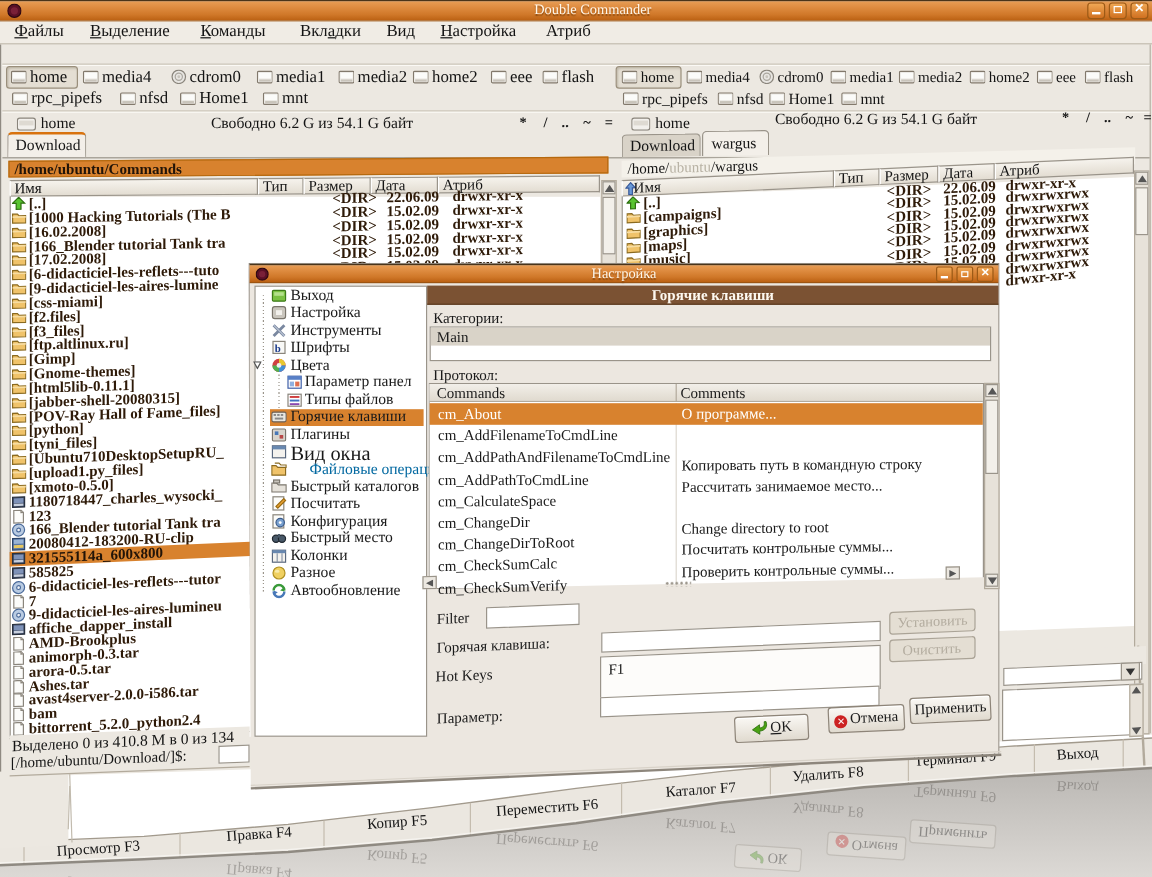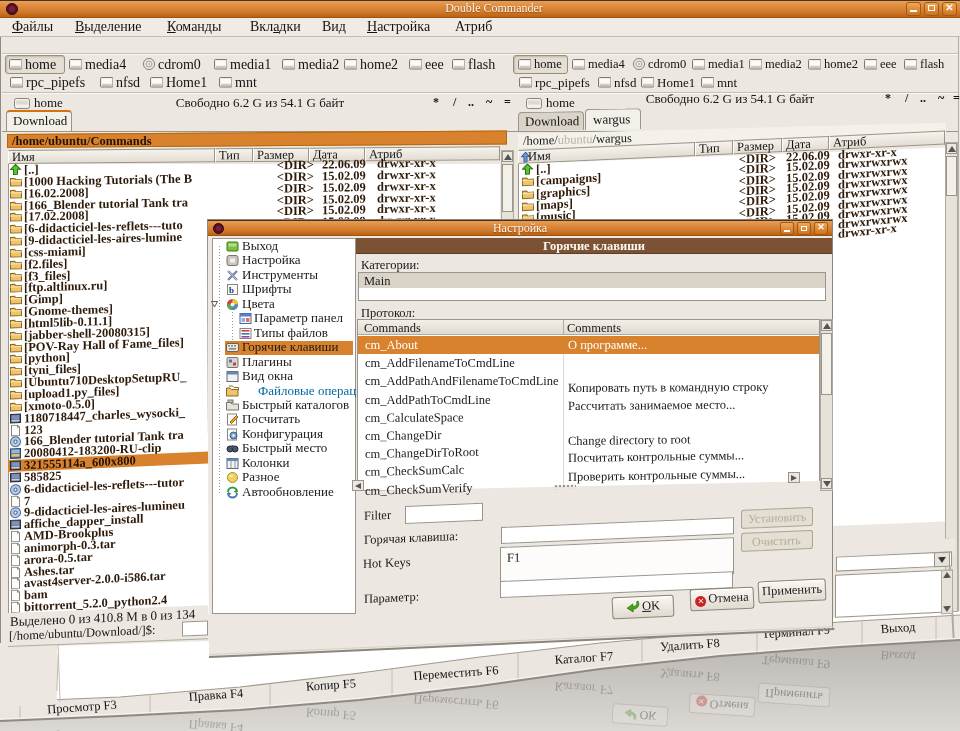--- a/index.html
+++ b/index.html
@@ -756,21 +756,21 @@
 <svg class="a" style="left:226px;top:355.6px;" width="13" height="13" viewBox="0 0 13 13">
     <rect x="1" y="1.5" width="11" height="10" rx="1" fill="#d8d4cc" stroke="#7a756c"></rect>
     <rect x="3" y="3.5" width="3" height="3" fill="#4878b8"></rect>
     <rect x="7" y="6.5" width="3" height="3" fill="#b84848"></rect>
   </svg>
 <div class="a t" style="left:242px;top:353.6px;font-size:13px;color:#1a1a1a;">Плагины</div>
 <svg class="a" style="left:226px;top:370.04999999999995px;" width="13" height="13" viewBox="0 0 13 13">
     <rect x="1" y="1.5" width="11" height="10" fill="#f4f2ee" stroke="#5a687e"></rect>
     <rect x="1" y="1.5" width="11" height="3" fill="#6888b0"></rect>
   </svg>
-<div class="a t" style="left:242px;top:368.0px;font-size:13px;color:#1a1a1a;">Вид окна</div>
+<div class="a t" style="left:242px;top:368.0px;font-size:17px;color:#1a1a1a;">Вид окна</div>
 <svg class="a" style="left:226px;top:384.5px;" width="13" height="13" viewBox="0 0 13 13">
     <path d="M0.5 3 L4 3 L5.5 4.5 L12 4.5 L12 11 L0.5 11 Z" fill="#f0c36a" stroke="#8a6a20"></path>
     <path d="M3 1 L6.5 1 L8 2.5 L12.5 2.5 L12.5 5" fill="none" stroke="#8a6a20"></path>
   </svg>
 <div class="a t" style="left:258px;top:382.5px;font-size:13px;color:#0369a1;">Файловые операци</div>
 <svg class="a" style="left:226px;top:398.95px;" width="13" height="13" viewBox="0 0 13 13">
     <path d="M0.5 3.5 L4.5 3.5 L6 5 L12.5 5 L12.5 11 L0.5 11 Z" fill="#e6e2da" stroke="#7a756c"></path>
     <rect x="2" y="1" width="5" height="2.5" fill="#c8c4bc" stroke="#7a756c"></rect>
   </svg>
 <div class="a t" style="left:242px;top:396.9px;font-size:13px;color:#1a1a1a;">Быстрый каталогов</div>

